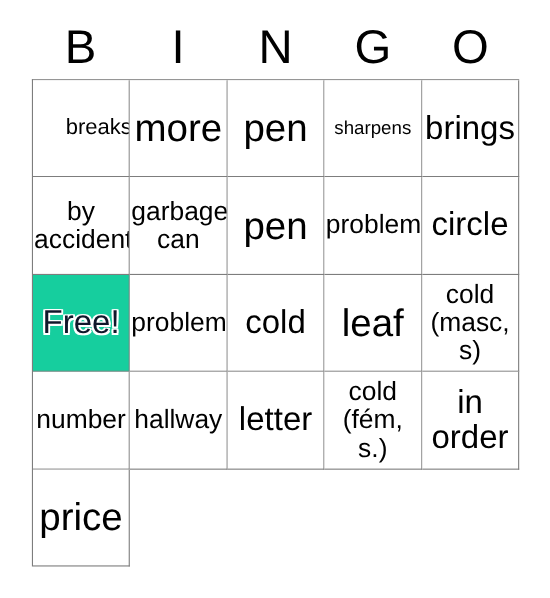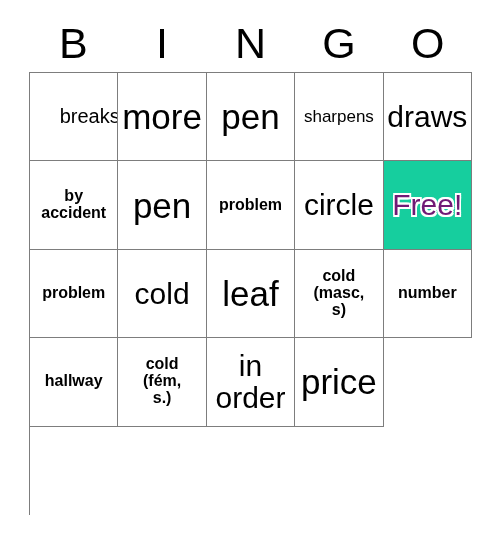--- a/index.html
+++ b/index.html
@@ -76,31 +76,31 @@
   .cell-text {
     display: block;
     width: 100%;
     line-height: 1.06;
     word-break: normal;
     white-space: pre-line;
   }
 
   
   .sz-xs  { font-size: 17px; }
-  .sz-s   { font-size: 16px; font-weight: bold; }
+  .sz-s   { font-size: 24px; }
   .sz-m   { font-size: 20px; margin-left: 32px; }
   .sz-xl  { font-size: 30px; }
   .sz-xxl { font-size: 35px; }
 
   
   .cell.marked {
     background: #16ce9e;
   }
   .cell.marked .cell-text {
-    color: #701a75;
+    color: #0f172a;
     -webkit-text-stroke: 0px;
     text-shadow:
       -1.6px -1.6px 0 #ffffff,
        1.6px -1.6px 0 #ffffff,
       -1.6px  1.6px 0 #ffffff,
        1.6px  1.6px 0 #ffffff,
       -1.6px  0    0 #ffffff,
        1.6px  0    0 #ffffff,
        0    -1.6px 0 #ffffff,
        0     1.6px 0 #ffffff;
@@ -126,25 +126,29 @@
       <div class="cell">
         <span class="cell-text sz-xxl">more</span>
       </div>
       <div class="cell">
         <span class="cell-text sz-xxl">pen</span>
       </div>
       <div class="cell">
         <span class="cell-text sz-xs">sharpens</span>
       </div>
       <div class="cell">
-        <span class="cell-text sz-xl">draws</span>
+        <span class="cell-text sz-xl">brings</span>
       </div>
       <div class="cell">
         <span class="cell-text sz-s">by
 accident</span>
+      </div>
+      <div class="cell">
+        <span class="cell-text sz-s">garbage
+can</span>
       </div>
       <div class="cell">
         <span class="cell-text sz-xxl">pen</span>
       </div>
       <div class="cell">
         <span class="cell-text sz-s">problem</span>
       </div>
       <div class="cell">
         <span class="cell-text sz-xl">circle</span>
       </div>
@@ -165,20 +169,23 @@
 (masc,
 s)</span>
       </div>
       <div class="cell">
         <span class="cell-text sz-s">number</span>
       </div>
       <div class="cell">
         <span class="cell-text sz-s">hallway</span>
       </div>
       <div class="cell">
+        <span class="cell-text sz-xl">letter</span>
+      </div>
+      <div class="cell">
         <span class="cell-text sz-s">cold
 (fém,
 s.)</span>
       </div>
       <div class="cell">
         <span class="cell-text sz-xl">in
 order</span>
       </div>
       <div class="cell">
         <span class="cell-text sz-xxl">price</span>

